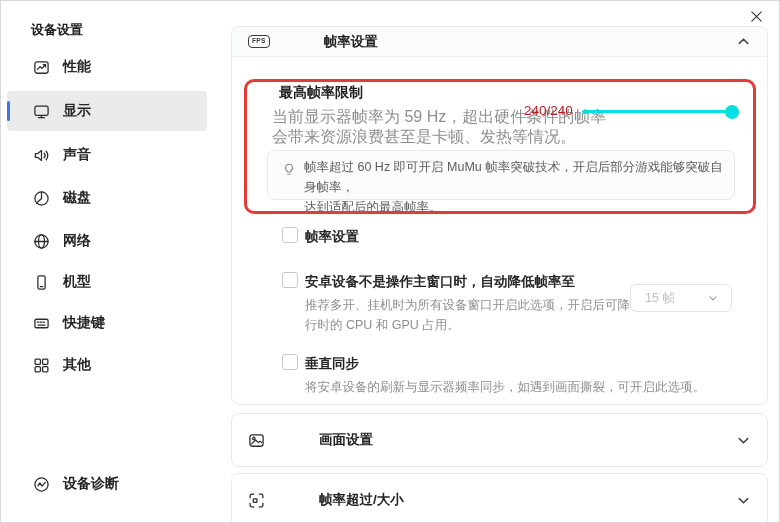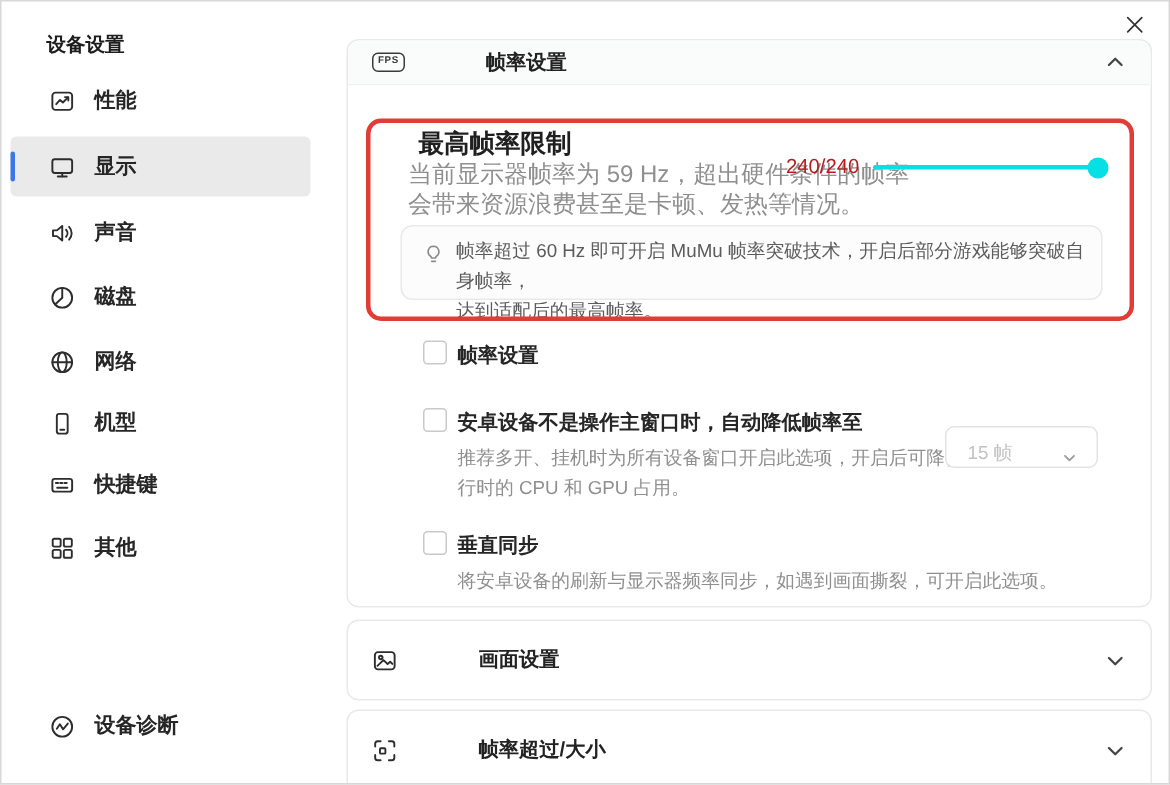--- a/index.html
+++ b/index.html
@@ -27,37 +27,37 @@
                            border-radius:8px 8px 0 0;}
   #panel-picture .panel-header,#panel-window .panel-header{height:52px;}
   .panel-title{margin-left:12px;font-size:13.5px;font-weight:700;color:#222;}
   .chev{margin-left:auto;display:flex;align-items:center;}
   .fps-badge{border:1.2px solid #3a3a3a;border-radius:4px;font-size:6.5px;font-weight:700;
              color:#3a3a3a;padding:2px 3px;letter-spacing:.4px;line-height:1;}
   
   .abs{position:absolute;}
   .red-annotation{position:absolute;left:12px;top:52px;width:506px;height:129px;
                   border:3px solid #e23c36;border-radius:10px;pointer-events:none;z-index:5;}
-  .max-title{left:47px;top:57px;font-size:17px;font-weight:700;color:#1f1f1f;}
+  .max-title{left:47px;top:57px;font-size:14px;font-weight:700;color:#1f1f1f;}
   .max-desc{left:40px;top:80px;font-size:16px;color:#8f8f8f;line-height:20px;}
   .value-label{left:292px;top:76px;font-size:13.5px;color:#b91c1c;}
   .slider-track{left:350px;top:83px;width:150px;height:3px;border-radius:2px;background:#e8f9fa;cursor:pointer;}
   .slider-fill{position:absolute;left:0;top:0;height:100%;border-radius:2px;background:#06dfe3;}
   .slider-handle{position:absolute;right:-7px;top:50%;transform:translateY(-50%);width:14px;height:14px;
                  border-radius:50%;background:#06dfe3;cursor:grab;}
   .tip-box{left:35px;top:123px;width:468px;height:50px;background:#fcfcfc;border:1px solid #e9e9e9;
            border-radius:8px;box-sizing:border-box;padding-left:12px;}
   .tip-bulb{position:absolute;left:13px;top:11px;}
   .tip-text{position:absolute;left:36px;top:6px;font-size:12.5px;color:#5c5c5c;line-height:20px;}
   .cb{left:50px;width:16px;height:16px;border:1px solid #c9c9c9;border-radius:3px;background:#fff;
       box-sizing:border-box;cursor:pointer;}
   .cb-label{left:73px;font-size:13.5px;font-weight:600;color:#262626;cursor:pointer;}
   .sub-desc{left:73px;font-size:12.5px;color:#8f8f8f;line-height:20px;}
   .dropdown{left:398px;top:257px;width:102px;height:28px;border:1px solid #e3e3e3;border-radius:6px;
-            box-sizing:border-box;display:flex;align-items:flex-end;padding:0 12px 0 14px;cursor:pointer;background:#fff;}
+            box-sizing:border-box;display:flex;align-items:center;padding:0 12px 0 14px;cursor:pointer;background:#fff;}
   .dropdown-value{font-size:12.5px;color:#c2c2c2;}
   .dropdown .chev{margin-left:auto;}
 </style>
 </head>
 <body>
 
 <div class="window">
 
   <span class="win-title">设备设置</span>
   <button class="close-btn">

